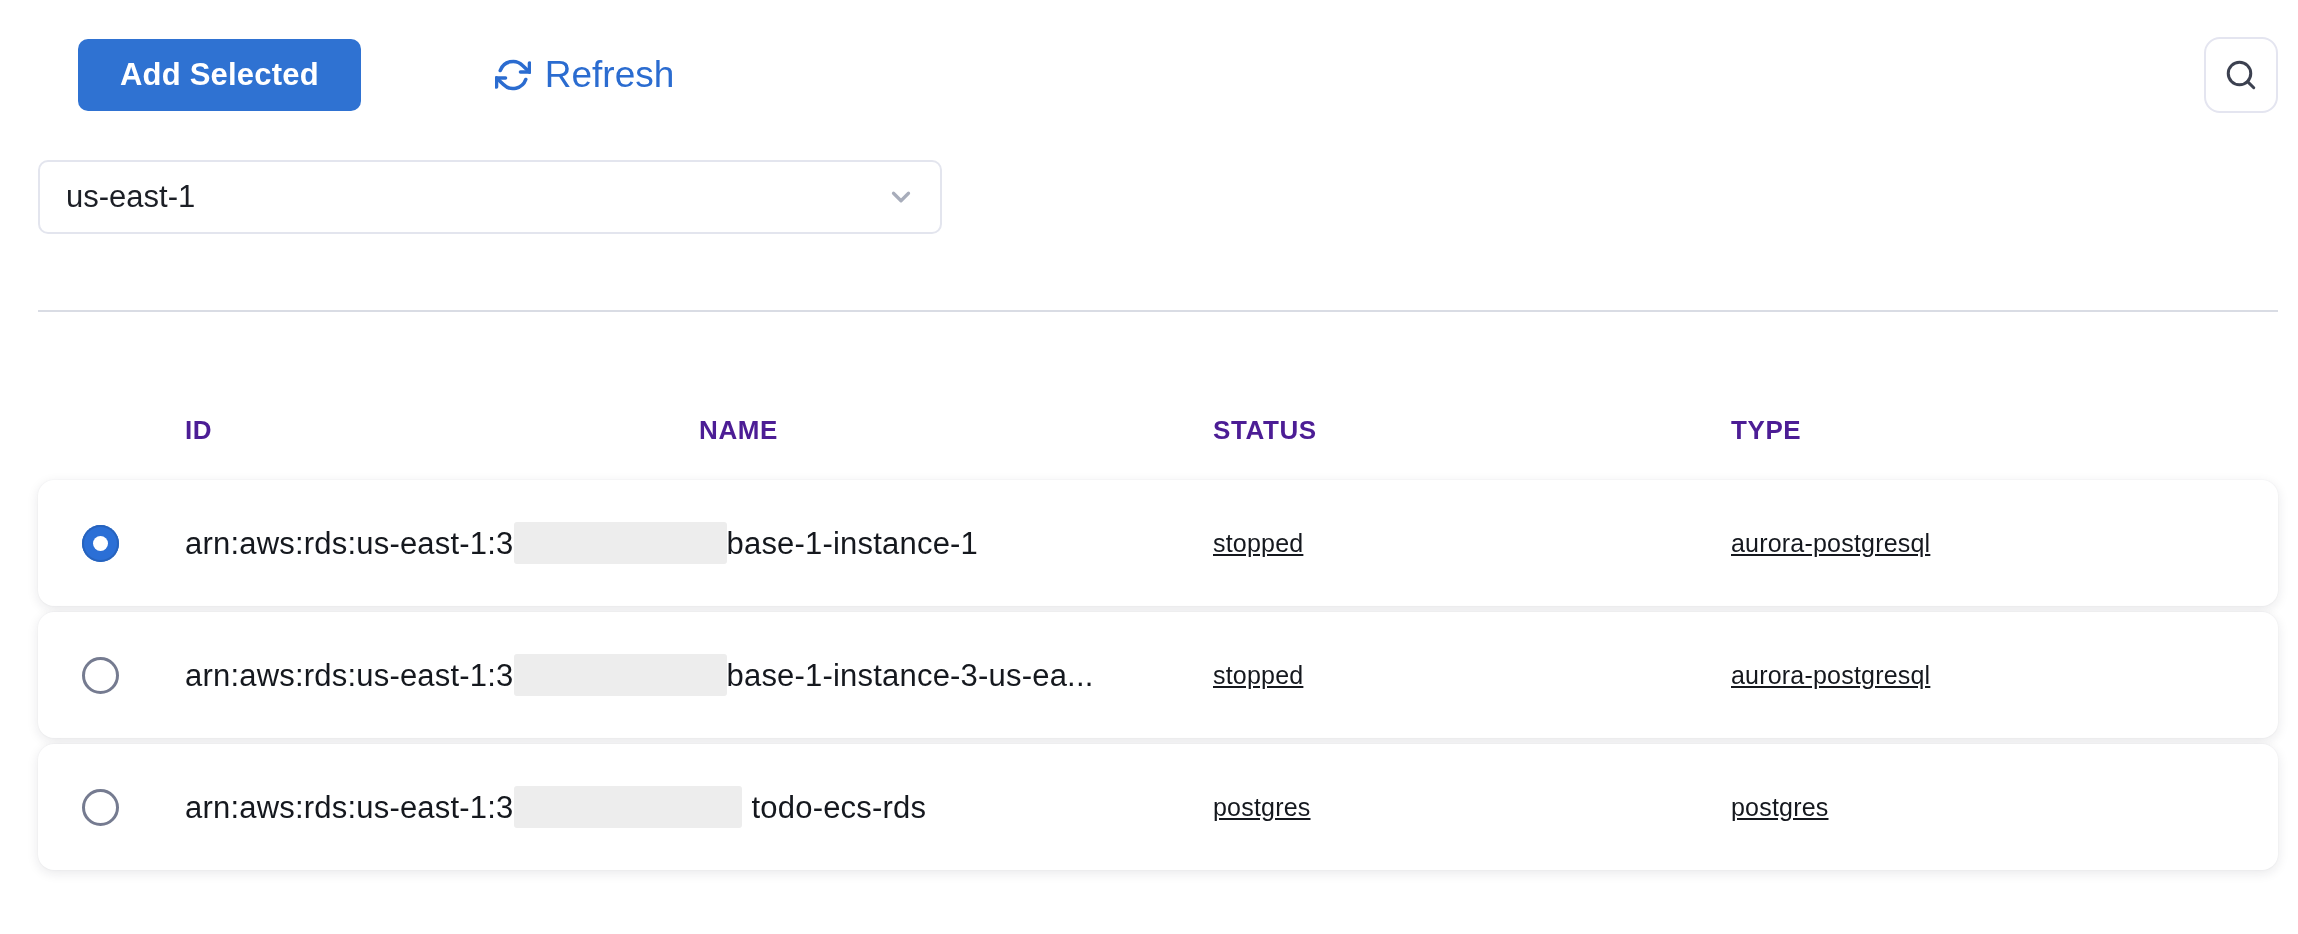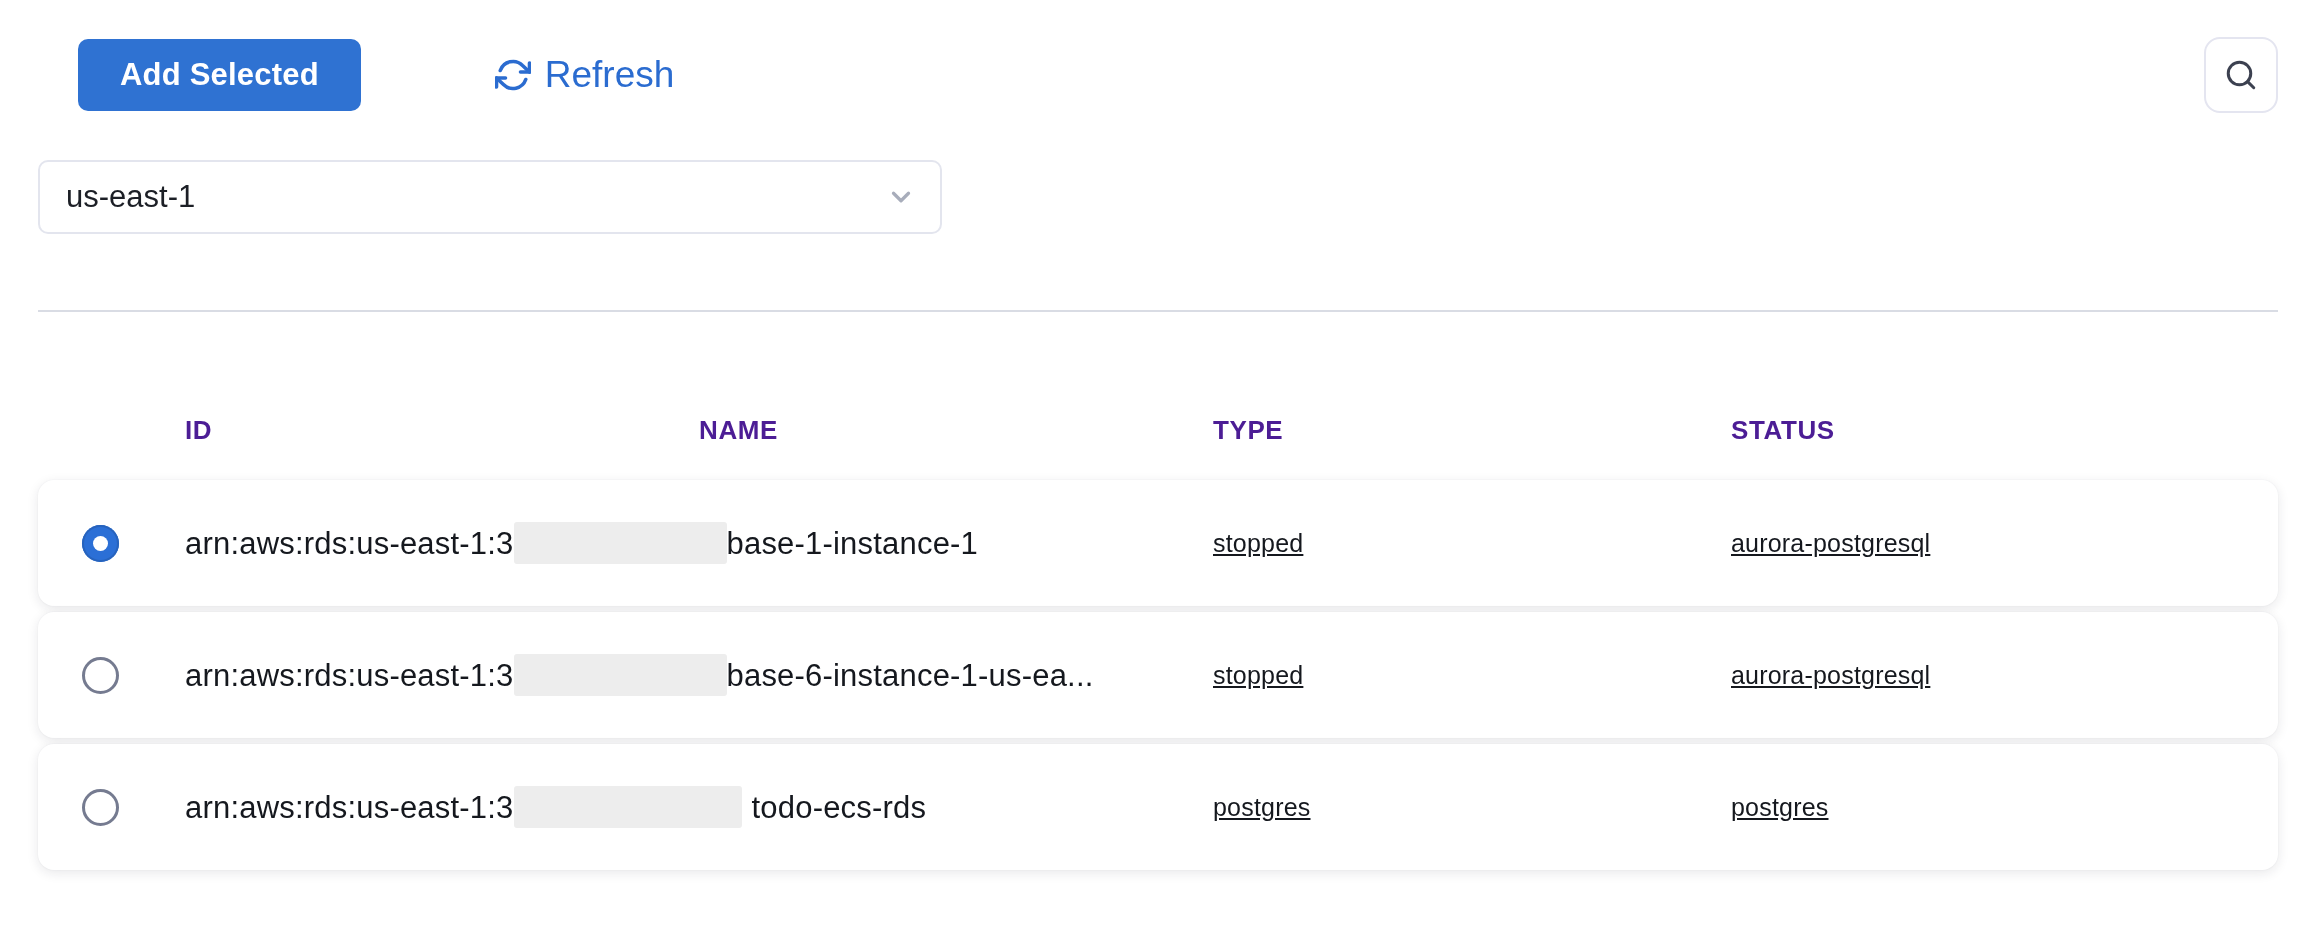--- a/index.html
+++ b/index.html
@@ -118,40 +118,40 @@
     <svg width="30" height="30" viewBox="0 0 24 24" fill="none" stroke="#a8adbb" stroke-width="2.6" stroke-linecap="round" stroke-linejoin="round">
       <polyline points="6 9 12 15 18 9"></polyline>
     </svg>
   </div>
 
   <hr class="divider">
 
   <div class="thead">
     <span class="th th-id">ID</span>
     <span class="th">NAME</span>
+    <span class="th">STATUS</span>
     <span class="th">TYPE</span>
-    <span class="th">STATUS</span>
   </div>
 
   <div class="rows">
 
     <div class="row">
       <div class="cell-radio">
         <span class="radio selected"></span>
       </div>
       <div class="cell-id"><span>arn:aws:rds:us-east-1:3</span><span class="redact"></span><span>base-1-instance-1</span></div>
       <div class="cell-status">stopped</div>
       <div class="cell-type">aurora-postgresql</div>
     </div>
 
     <div class="row">
       <div class="cell-radio">
         <span class="radio"></span>
       </div>
-      <div class="cell-id"><span>arn:aws:rds:us-east-1:3</span><span class="redact"></span><span>base-6-instance-1-us-ea...</span></div>
+      <div class="cell-id"><span>arn:aws:rds:us-east-1:3</span><span class="redact"></span><span>base-1-instance-3-us-ea...</span></div>
       <div class="cell-status">stopped</div>
       <div class="cell-type">aurora-postgresql</div>
     </div>
 
     <div class="row">
       <div class="cell-radio">
         <span class="radio"></span>
       </div>
       <div class="cell-id"><span>arn:aws:rds:us-east-1:3</span><span class="redact"></span><span>todo-ecs-rds</span></div>
       <div class="cell-status">postgres</div>

